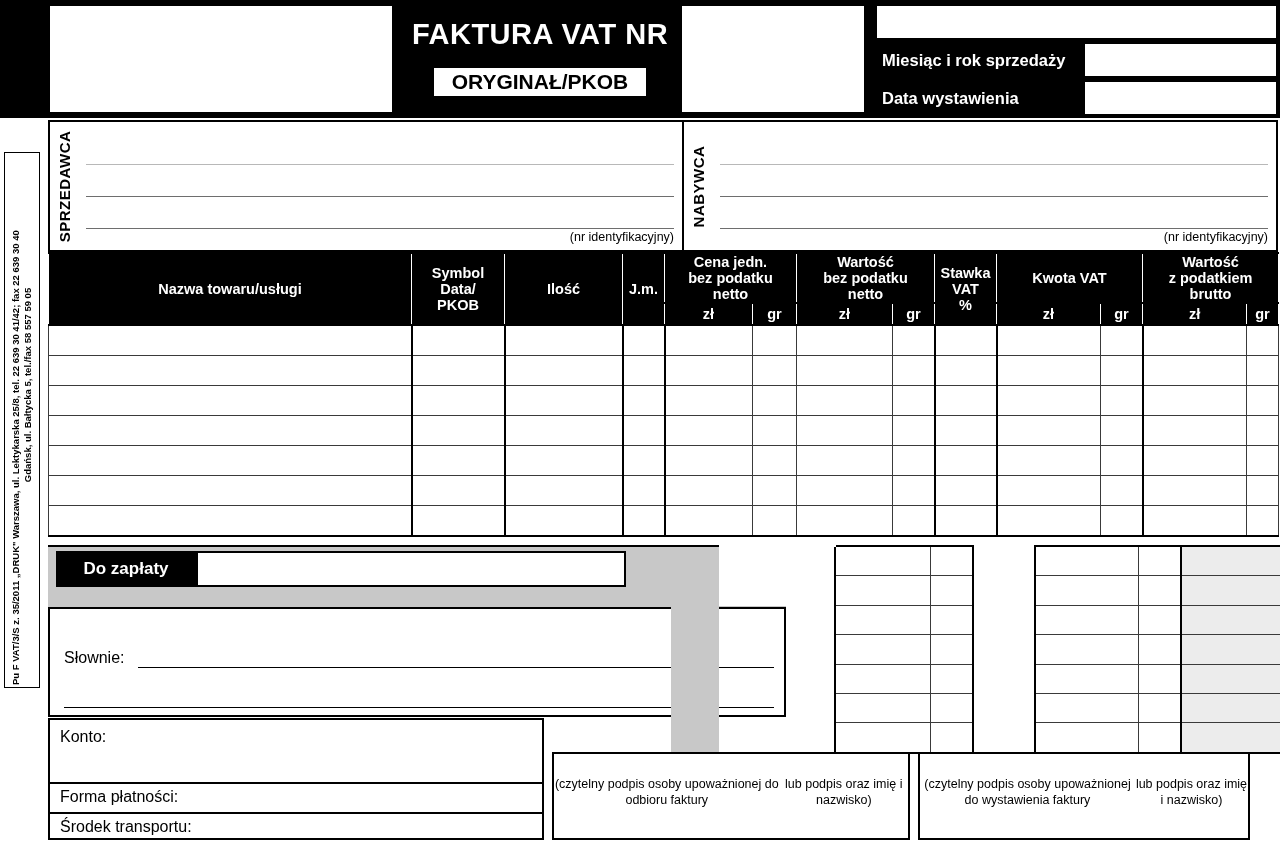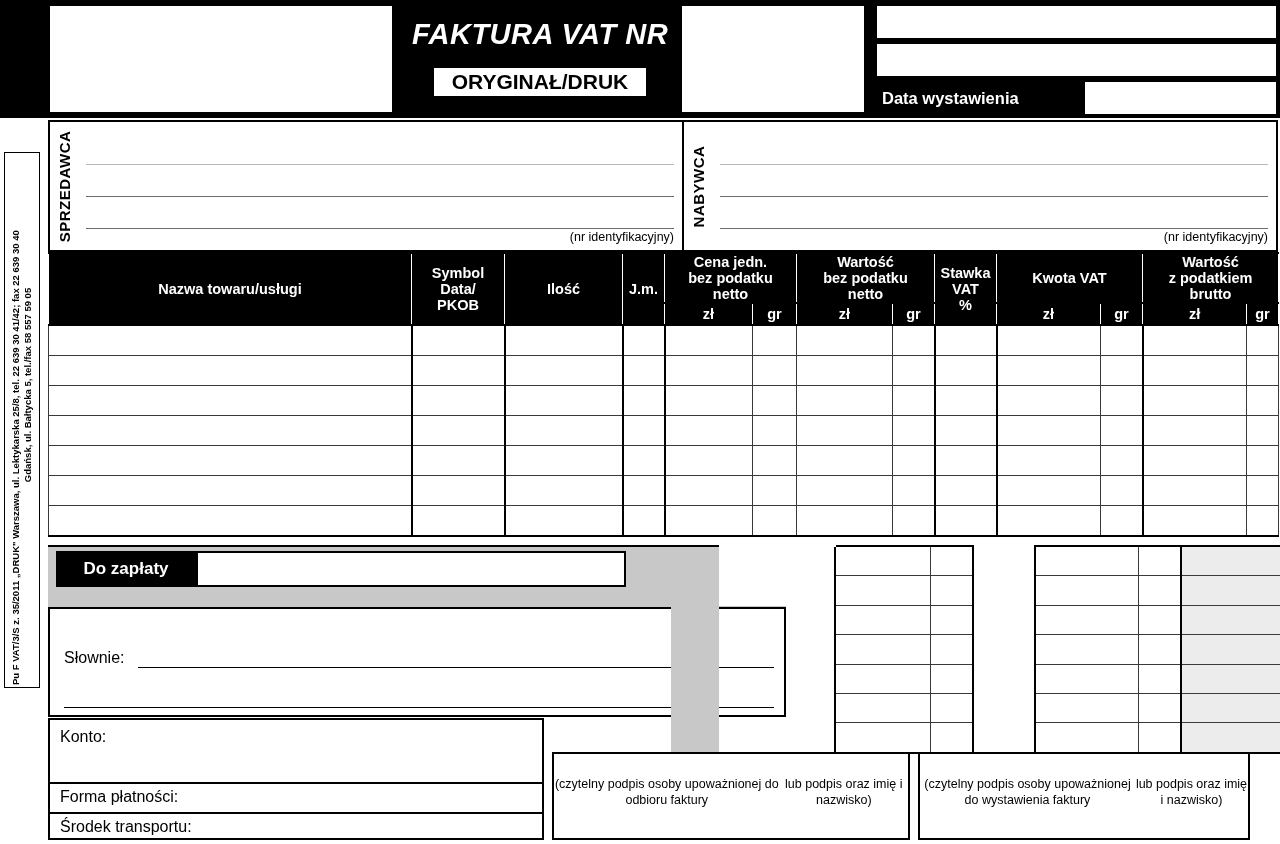--- a/index.html
+++ b/index.html
@@ -29,21 +29,21 @@
     background: #000;
   }
   .topbox-left {
     left: 48px; top: 4px; width: 346px; height: 110px;
     background: #fff; border: 2px solid #000;
   }
   .title-main {
     left: 400px; top: 12px; width: 280px; height: 44px;
     color: #fff; font-size: 29px; font-weight: bold;
     letter-spacing: .5px;
-    display: flex; align-items: center; justify-content: center; font-style: italic;
+    display: flex; align-items: center; justify-content: center;
   }
   .title-sub {
     left: 434px; top: 68px; width: 212px; height: 28px;
     background: #fff; color: #000;
     font-size: 21px; font-weight: bold;
     display: flex; align-items: center; justify-content: center;
   }
   .topbox-mid {
     left: 680px; top: 4px; width: 186px; height: 110px;
     background: #fff; border: 2px solid #000;
@@ -269,28 +269,29 @@
 <body>
 
 <div id="page">
 
   <div class="abs topband"></div>
 
   <div class="abs topbox-left"></div>
 
   <div class="abs title-main">FAKTURA VAT NR</div>
 
-  <div class="abs title-sub">ORYGINAŁ/DRUK</div>
+  <div class="abs title-sub">ORYGINAŁ/PKOB</div>
 
   <div class="abs topbox-mid"></div>
 
   <div class="abs hdr-row" style="top:4px;">
     <div class="hdr-value"></div>
   </div>
   <div class="abs hdr-row" style="top:42px;">
+    <div class="hdr-label">Miesiąc i rok sprzedaży</div>
     <div class="hdr-value"></div>
   </div>
   <div class="abs hdr-row" style="top:80px;">
     <div class="hdr-label">Data wystawienia</div>
     <div class="hdr-value"></div>
   </div>
 
   <div class="abs vert-note">
     <div class="vert-note-inner">
       <div>Pu F VAT/3/S  z. 35/2011   „DRUK"   Warszawa, ul. Lektykarska 25/8, tel. 22 639 30 41/42; fax 22 639 30 40</div>

